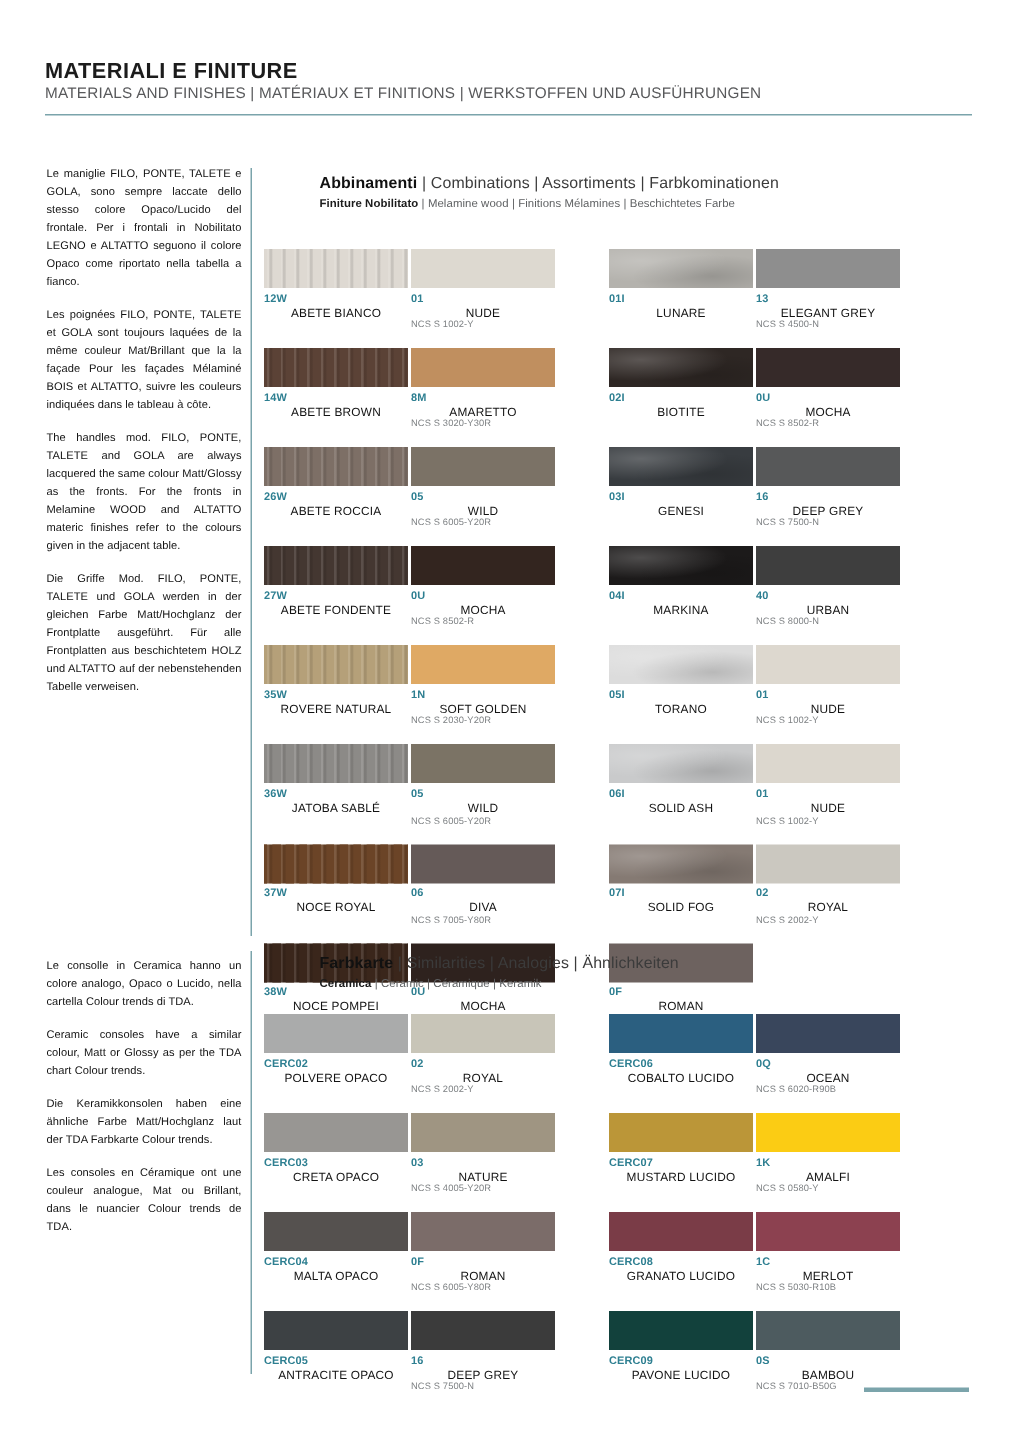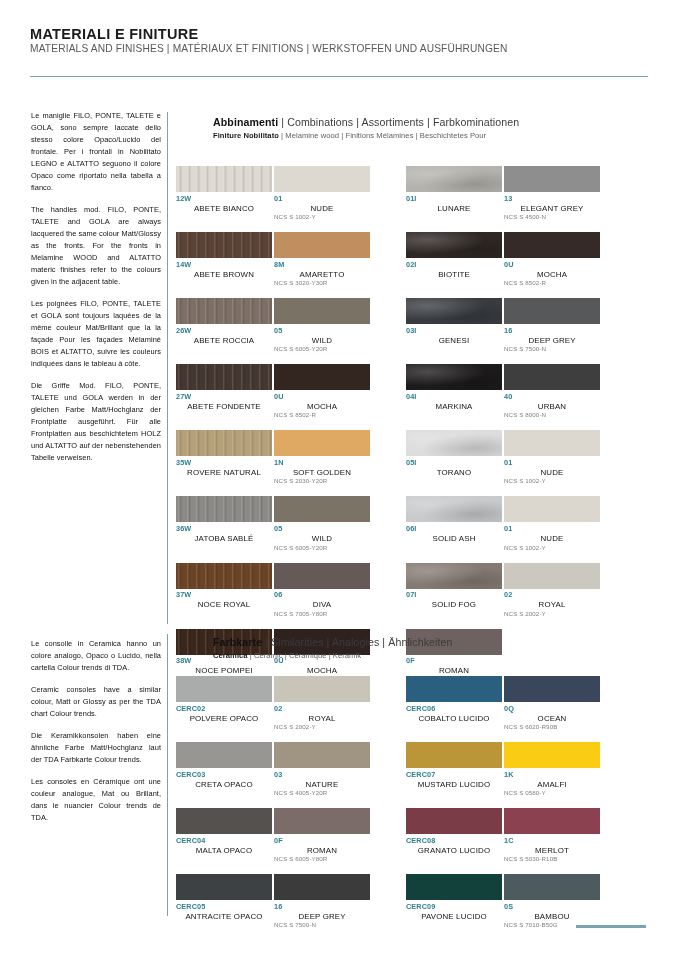--- a/index.html
+++ b/index.html
@@ -6,21 +6,21 @@
   html, body {
     width: 678px; height: 959px;
     background: #ffffff;
     font-family: "Liberation Sans", sans-serif;
     color: #1a1a1a;
     overflow: hidden;
   }
   .page { position: relative; width: 678px; height: 959px; }
 
   
-  .header { position: absolute; left: 30px; top: 26px; width: 618px; }
+  .header { position: absolute; left: 30px; top: 40px; width: 618px; }
   .header h1 {
     font-size: 14.5px; font-weight: bold; letter-spacing: .3px;
     color: #1c1c1c; line-height: 1.2;
   }
   .header .sub {
     font-size: 10.2px; color: #58595b; letter-spacing: .15px;
     margin-top: 0; white-space: nowrap;
   }
   .header-rule {
     position: absolute; left: 30px; top: 76px; width: 618px; height: 1px;
@@ -83,31 +83,31 @@
   <div class="header">
     <h1>MATERIALI E FINITURE</h1>
     <div class="sub">MATERIALS AND FINISHES | MATÉRIAUX ET FINITIONS | WERKSTOFFEN UND AUSFÜHRUNGEN</div>
   </div>
   <div class="header-rule"></div>
 
   <div class="vrule" style="left:167px; top:112px; height:512px;"></div>
 
   <div class="left-col" style="left:31px; top:110px;">
     <p>Le maniglie FILO, PONTE, TALETE e GOLA, sono sempre laccate dello stesso colore Opaco/Lucido del frontale. Per i frontali in Nobilitato LEGNO e ALTATTO seguono il colore Opaco come riportato nella tabella a fianco.</p>
+    <p>Les poignées FILO, PONTE, TALETE et GOLA sont toujours laquées de la même couleur Mat/Brillant que la la façade Pour les façades Mélaminé BOIS et ALTATTO, suivre les couleurs indiquées dans le tableau à côte.</p>
     <p>The handles mod. FILO, PONTE, TALETE and GOLA are always lacquered the same colour Matt/Glossy as the fronts. For the fronts in Melamine WOOD and ALTATTO materic finishes refer to the colours given in the adjacent table.</p>
-    <p>Les poignées FILO, PONTE, TALETE et GOLA sont toujours laquées de la même couleur Mat/Brillant que la la façade Pour les façades Mélaminé BOIS et ALTATTO, suivre les couleurs indiquées dans le tableau à côte.</p>
     <p>Die Griffe Mod. FILO, PONTE, TALETE und GOLA werden in der gleichen Farbe Matt/Hochglanz der Frontplatte ausgeführt. Für alle Frontplatten aus beschichtetem HOLZ und ALTATTO auf der nebenstehenden Tabelle verweisen.</p>
   </div>
 
   <div class="panel" style="left:176px; top:116px;">
     <div class="panel-title">
       <b>Abbinamenti</b><span> | Combinations | Assortiments | Farbkominationen</span>
     </div>
     <div class="panel-subtitle">
-      <b>Finiture Nobilitato</b><span> | Melamine wood | Finitions Mélamines | Beschichtetes Pour</span>
+      <b>Finiture Nobilitato</b><span> | Melamine wood | Finitions Mélamines | Beschichtetes Farbe</span>
     </div>
   </div>
 
   <div class="grid" id="grid-combinations" style="left:176px; top:166px;">
     <div class="grid-col">
         <div class="pair">
           <div class="cell">
             <div class="swatch" style="background: repeating-linear-gradient(90deg, rgb(222, 217, 210) 0px, rgb(222, 217, 210) 2px, rgba(255, 255, 255, 0.12) 2px, rgba(255, 255, 255, 0.12) 3px, rgba(0, 0, 0, 0.1) 4px, rgba(0, 0, 0, 0.1) 5px, rgb(222, 217, 210) 6px, rgb(222, 217, 210) 9px), rgb(222, 217, 210);"></div>
             <div class="code">12W</div>
             <div class="cname">ABETE BIANCO</div>

